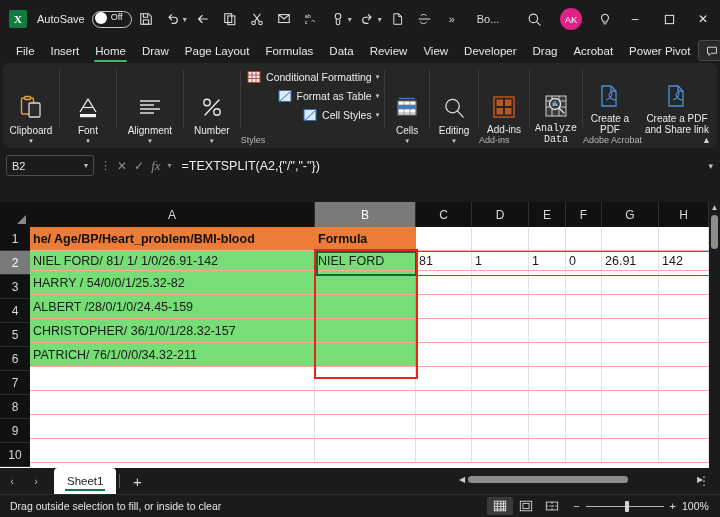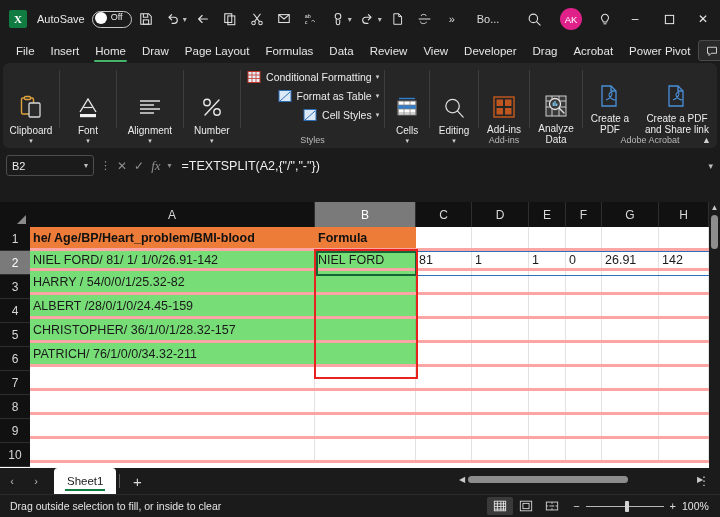--- a/index.html
+++ b/index.html
@@ -68,21 +68,21 @@
 
   
   .ribbon {
     position: absolute; top: 63px; left: 0; width: 720px; height: 85px;
     background: #262626; border-radius: 6px; margin: 0 3px; width: 714px;
     display: flex; align-items: stretch;
   }
   .rgroup { display: flex; flex-direction: column; position: relative; }
   .rgroup-items { display: flex; align-items: flex-end; flex: 1; padding-top: 5px; }
   .rgroup-label {
-    text-align: center; color: #b9b9b9; font-size: 9px; padding-bottom: 3px;
+    color: #b9b9b9; font-size: 9px; padding-bottom: 3px;
   }
   .rsep { width: 1px; background: #3d3d3d; margin: 7px 0 20px 0; }
   .bigbtn {
     width: 56px; display: flex; flex-direction: column; align-items: center;
     padding-top: 4px; color: #ececec;
   }
   .bigbtn .ic { height: 30px; display: flex; align-items: center; justify-content: center; }
   .bigbtn .lbl { font-size: 10px; text-align: center; line-height: 11px; margin-top: 2px; }
   .bigbtn .dd { font-size: 7px; color: #cfcfcf; margin-top: 1px; }
   .smallrow {
@@ -136,21 +136,21 @@
   }
   .ch.sel { background: #7a7a7a; color: #fff; }
   .rowhead-col { position: absolute; top: 25px; left: 0; width: 30px; }
   .rh {
     width: 30px; color: #d8d8d8; font-size: 12px; background: #111;
     display: flex; align-items: center; justify-content: center;
     border-bottom: 1px solid #2e2e2e;
   }
   .rh.sel { background: #7a7a7a; color: #fff; }
   .cells { position: absolute; top: 25px; left: 30px; right: 0; bottom: 0; background: #fff; }
-  .cellrow { display: flex; border-bottom: 3px solid #fca5a5; }
+  .cellrow { display: flex; border-bottom: 1px solid #fca5a5; }
   .cell {
     font-size: 12.5px; color: #1a1a1a; display: flex; align-items: center;
     padding: 0 3px; border-right: 1px solid #e2e2e2; overflow: hidden; white-space: nowrap;
   }
   .cell.hdr { background: #ec7c37; font-weight: bold; color: #111; border-right-color: #ec7c37; }
   .cell.green { background: #77dd77; border-right: 1px solid #6cc96c; }
   .cell.num { justify-content: flex-start; }
   .cell.empty { background: #fff; }
 
   .redbox {
@@ -522,21 +522,21 @@
           </div>
           <div class="lbl">Add-ins</div>
         </div>
       </div>
       <div class="rgroup-label">Add-ins</div>
     </div>
     <div class="rsep"></div>
 
     <div class="rgroup">
       <div class="rgroup-items">
-        <div class="bigbtn" style="width:52px;">
+        <div class="bigbtn" style="width:52px;font-family:Liberation Mono, monospace;">
           <div class="ic">
             <svg width="24" height="24" viewBox="0 0 24 24" fill="none" stroke="#cfcfcf" stroke-width="1">
               <rect x="2" y="2" width="20" height="20" fill="#3a3a3a"></rect>
               <path d="M2 7h20M2 13h20M8 2v20M15 2v20"></path>
               <circle cx="11" cy="10" r="5.5" fill="#3a3a3a" stroke="#e8e8e8" stroke-width="1.3"></circle>
               <path d="M9.3 12V8.5M11 12V7M12.7 12v-2.5" stroke="#7fc7ef" stroke-width="1.3"></path>
               <path d="M15 14l5 5" stroke="#e8e8e8" stroke-width="1.3" stroke-linecap="round"></path>
             </svg>
           </div>
           <div class="lbl">Analyze Data</div>

